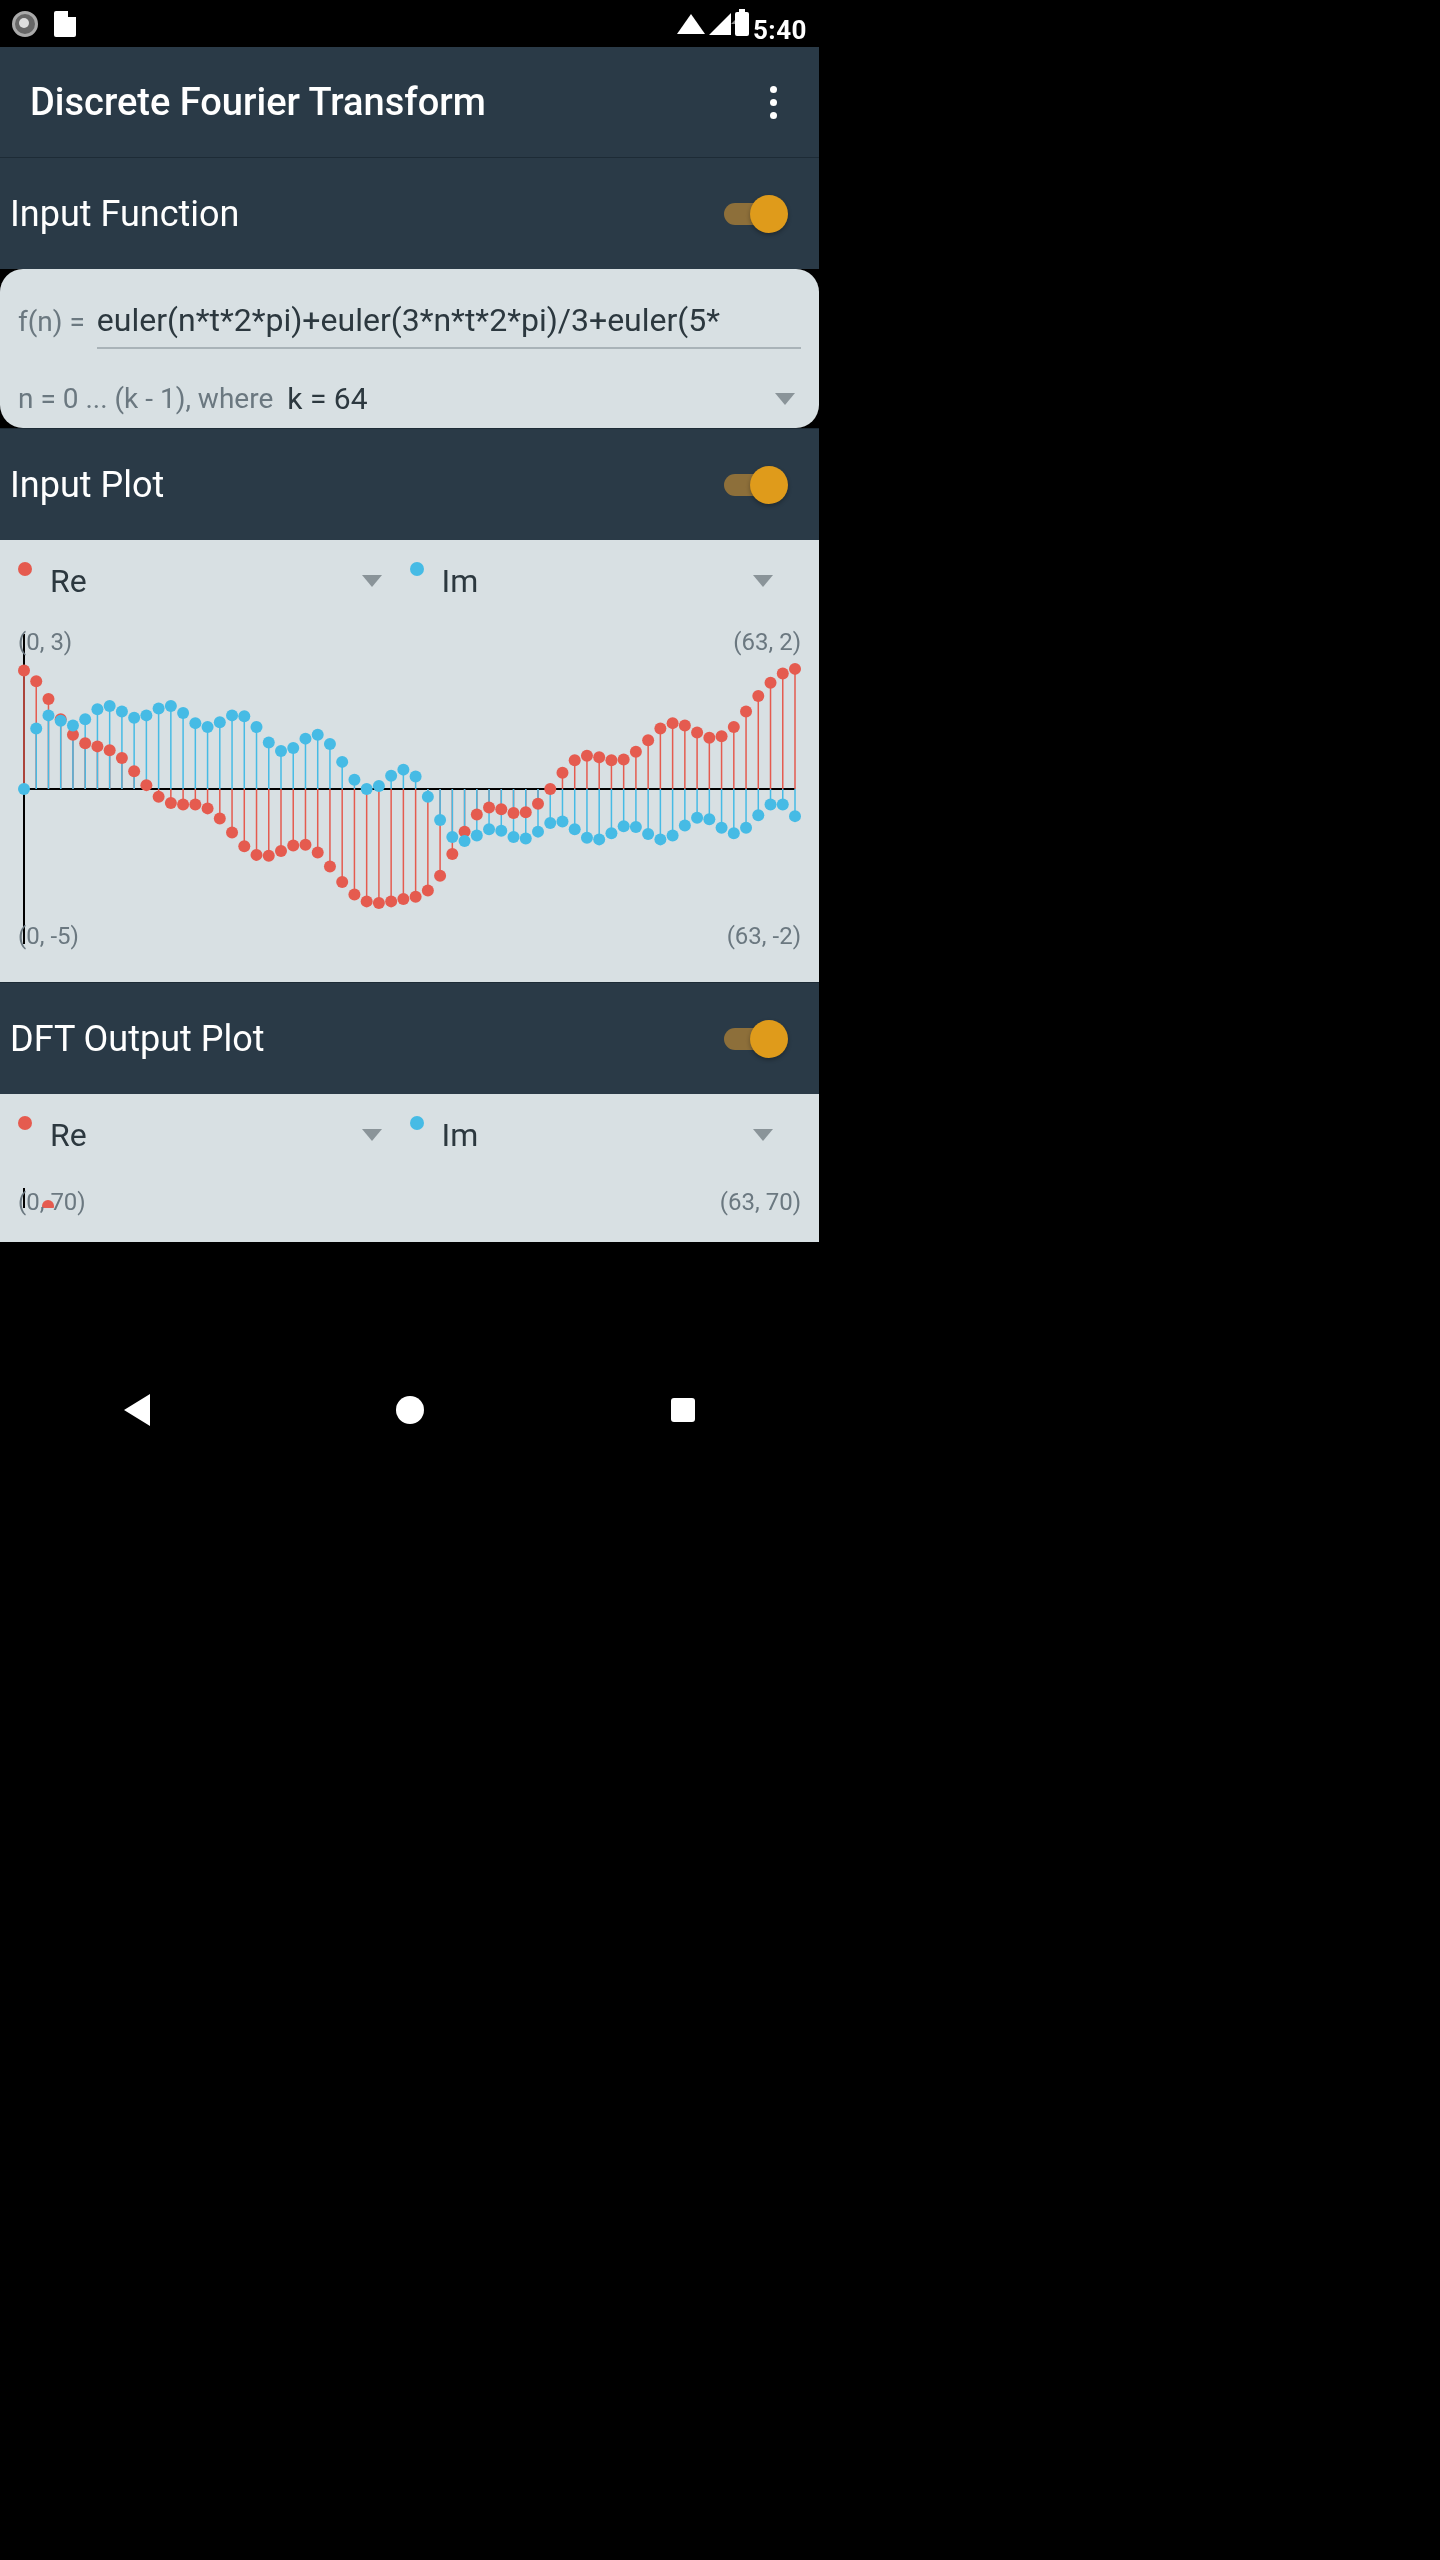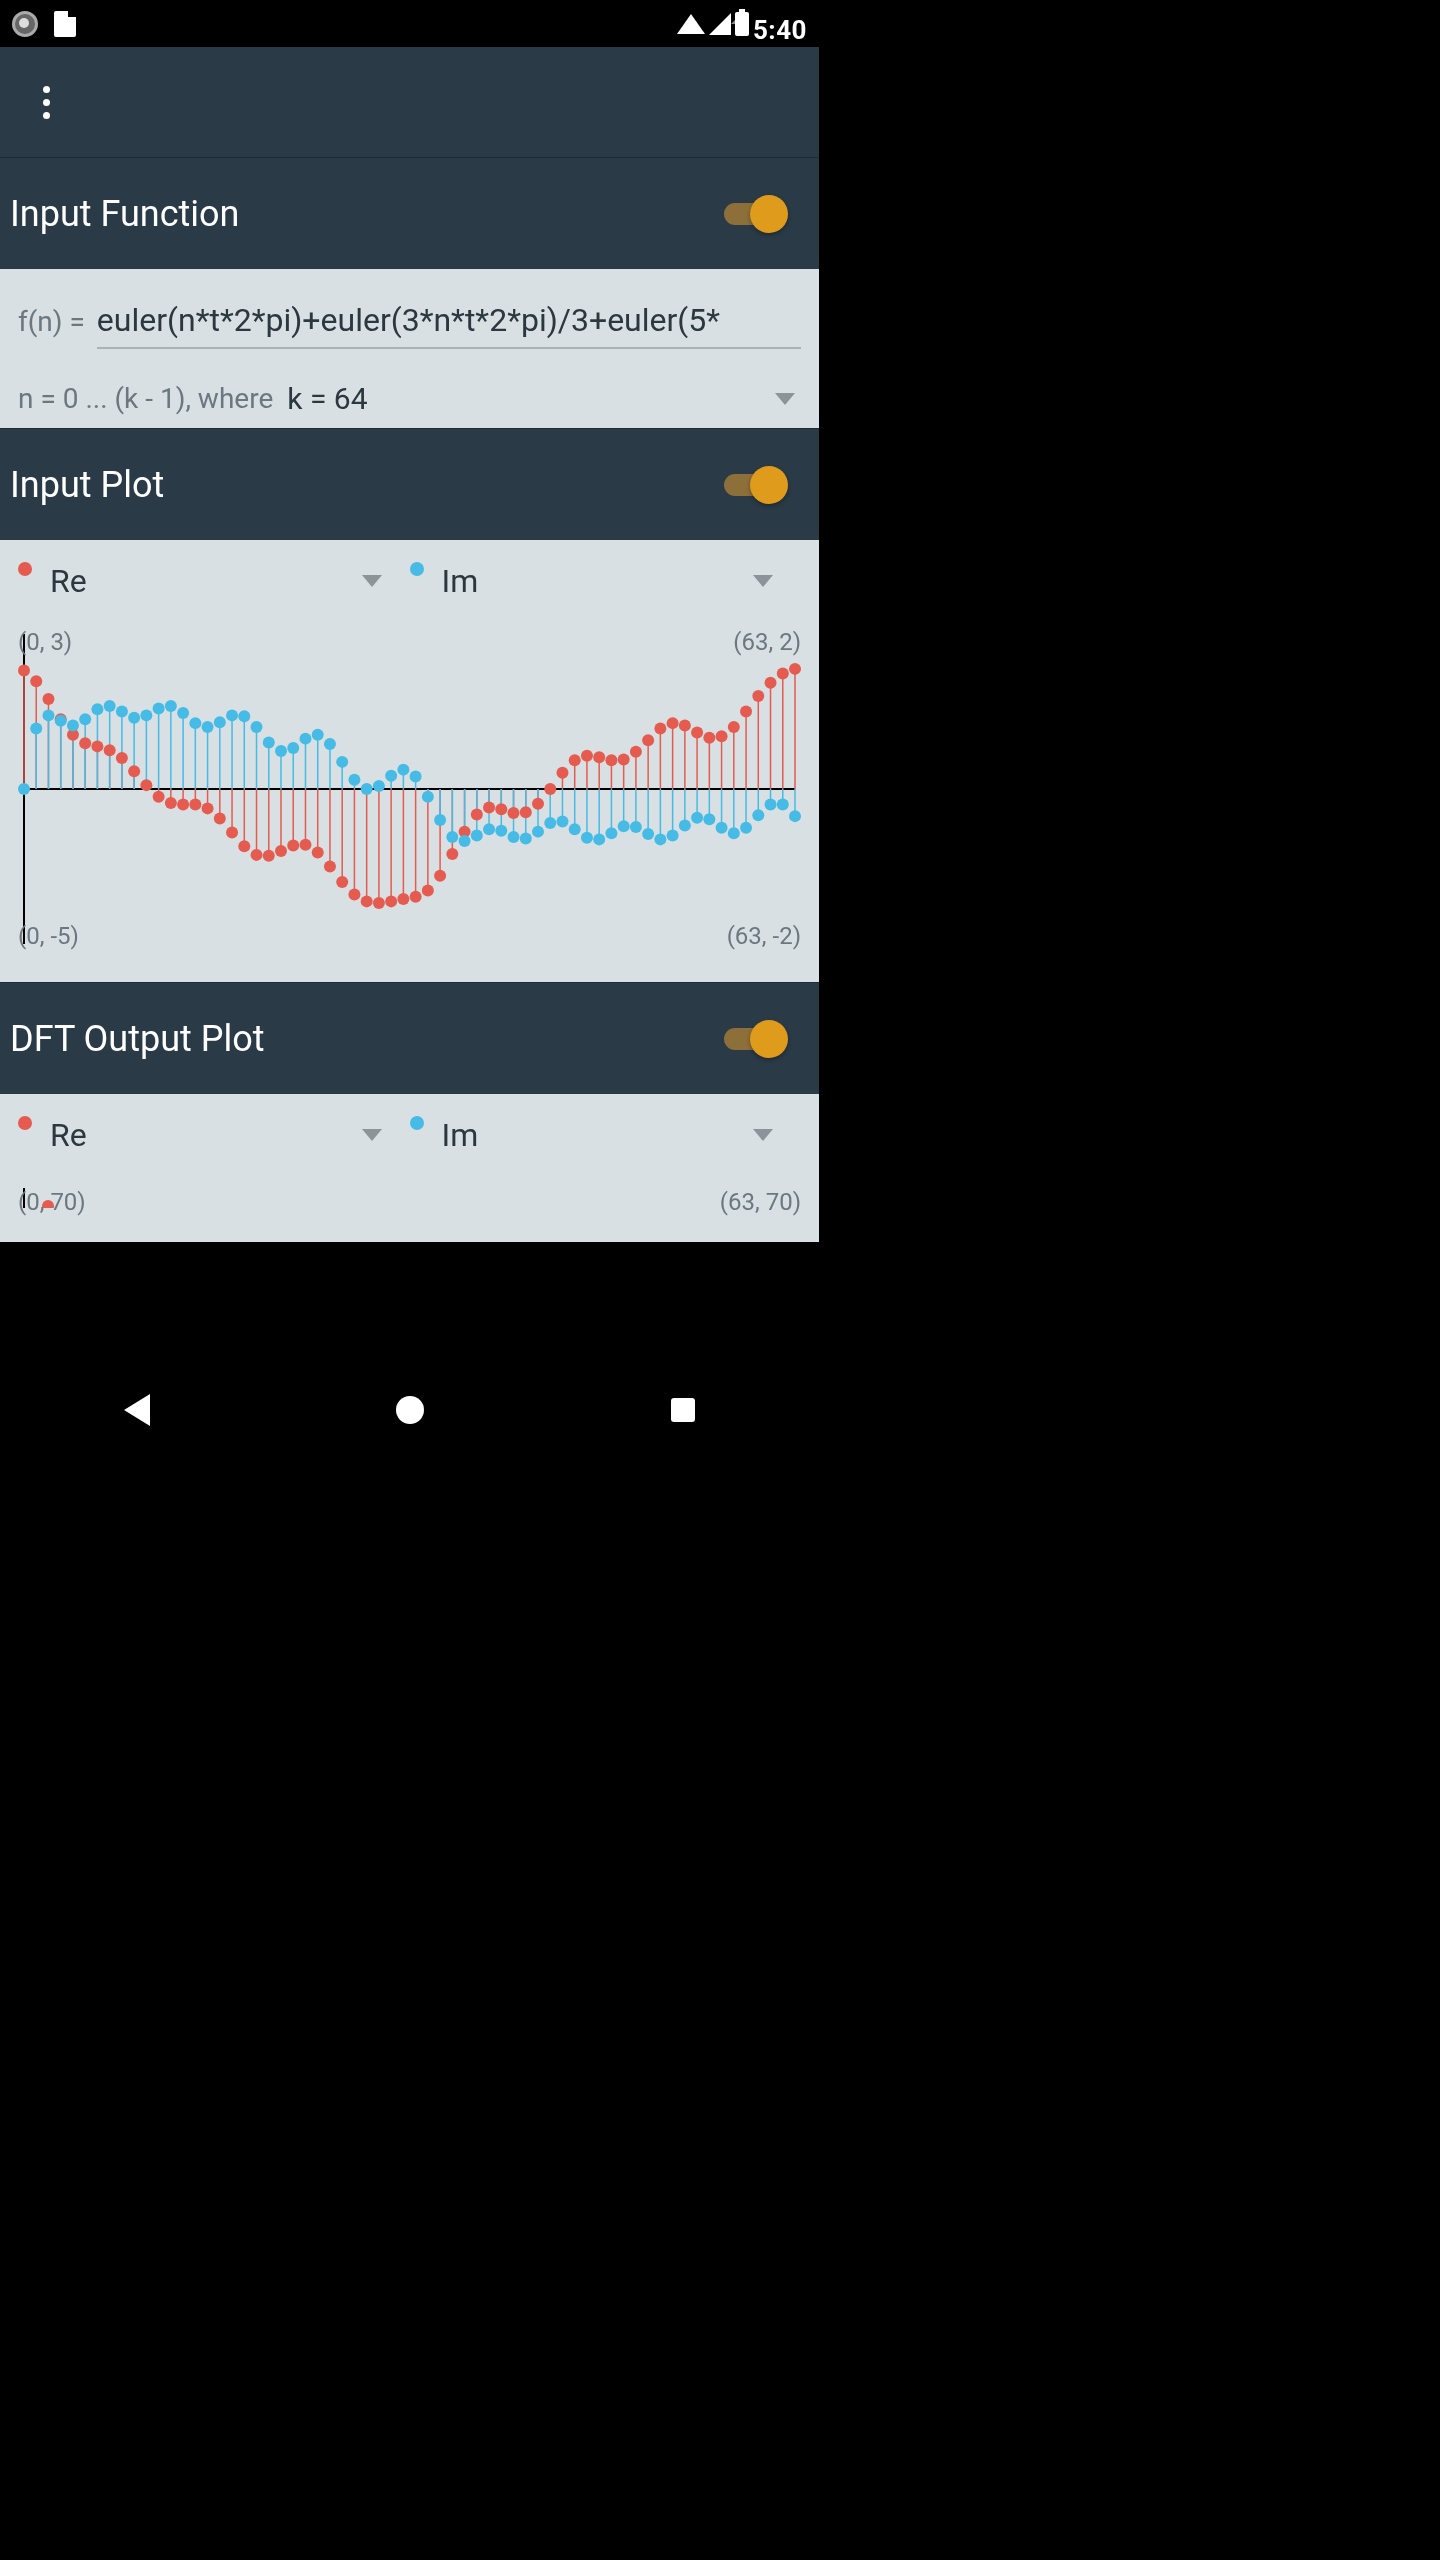--- a/index.html
+++ b/index.html
@@ -109,20 +109,21 @@
   }
 
   
   .panel {
     background: #d8e0e3;
   }
 
   
   .panel-input-fn {
     padding: 28px 18px 12px 18px;
+    border-radius: 23px;
   }
   .fn-row {
     display:flex; align-items: baseline; gap: 12px;
   }
   .fn-label {
     color: #6b7880; font-size: 28px; white-space: nowrap;
   }
   .fn-input {
     flex: 1;
     border: none;
@@ -230,20 +231,21 @@
     </div>
     <div class="status-right">
       <div class="status-wifi"></div>
       <div class="status-cell"></div>
       <div class="status-batt"></div>
       <span class="status-time">5:40</span>
     </div>
   </div>
 
   <div class="app-bar">
+    <div class="app-title">Discrete Fourier Transform</div>
     <div class="menu-dots">
       <span></span>
         <span></span>
         <span></span>
     </div>
   </div>
 
   <div class="section-header">
     <span>Input Function</span>
     <div class="toggle">

